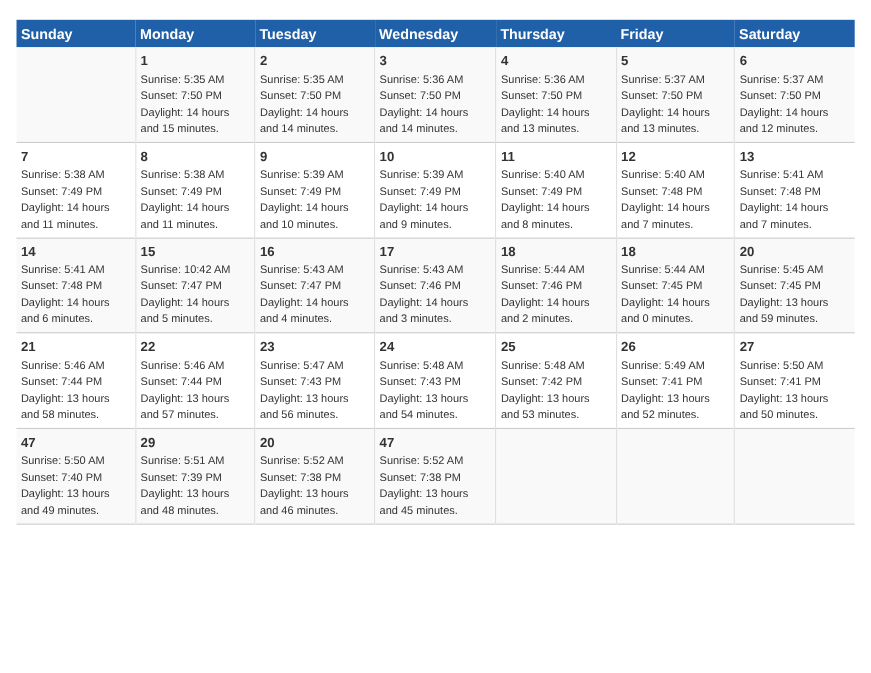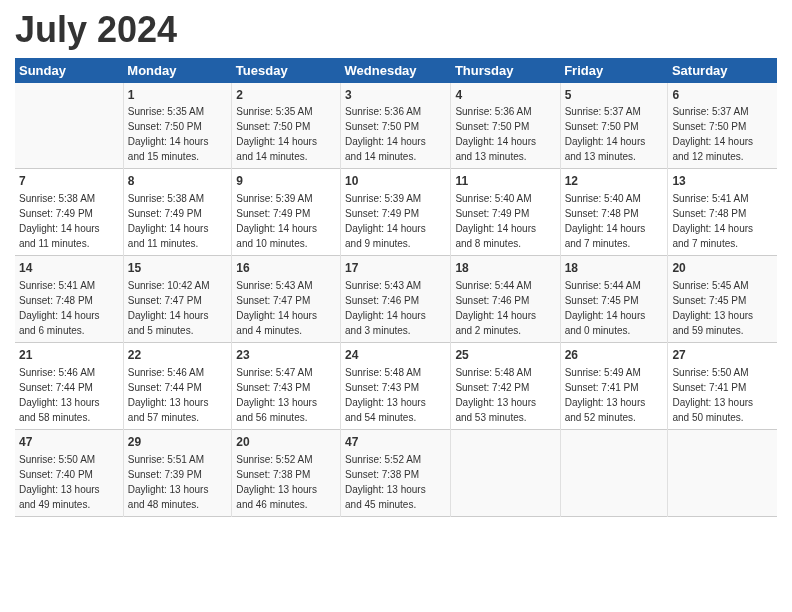--- a/index.html
+++ b/index.html
@@ -97,21 +97,20 @@
       font-size: 10px;
       color: #333;
     }
   </style>
 </head>
 <body>
 
 <div class="page">
   <div class="header">
     <div class="title-block">
-      <div class="main-title">July 2024</div>
     </div>
   </div>
 
   <table>
     <thead>
       <tr>
       <th>Sunday</th>
           <th>Monday</th>
           <th>Tuesday</th>
           <th>Wednesday</th>

